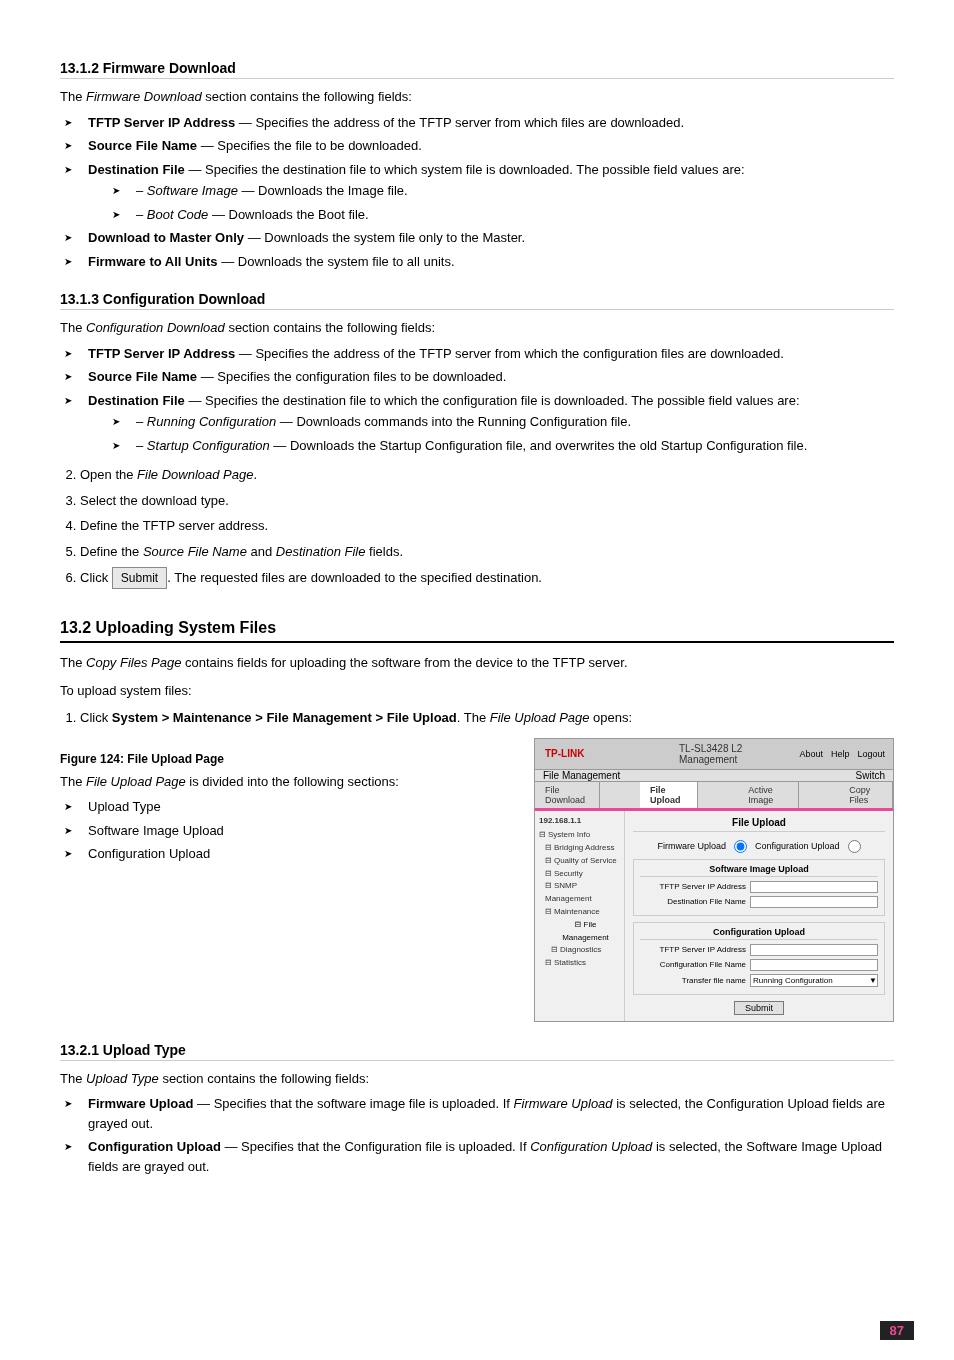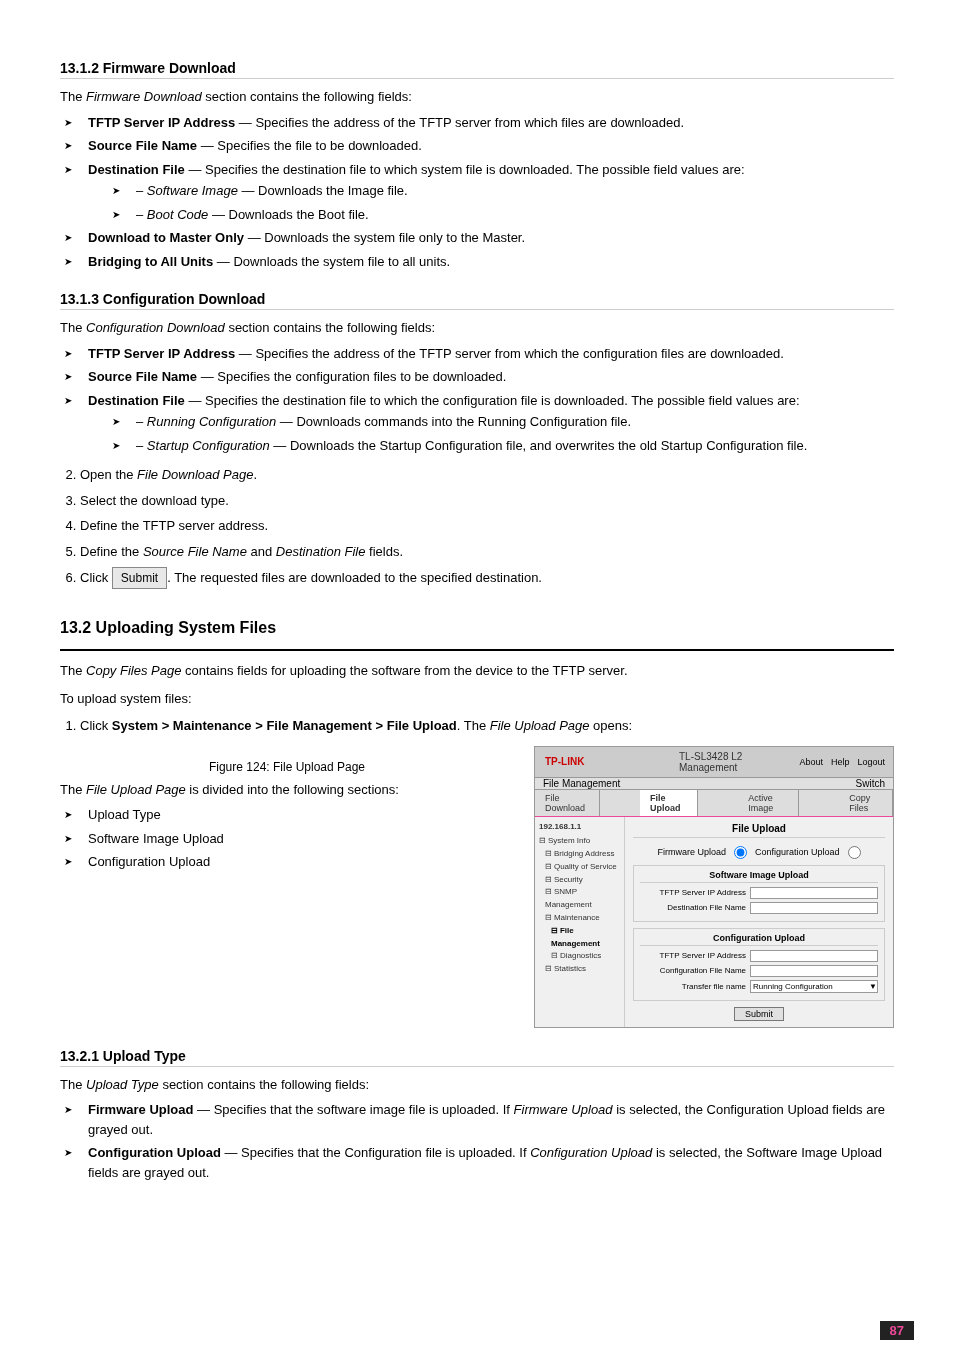--- a/index.html
+++ b/index.html
@@ -66,38 +66,37 @@
       display: inline-block;
       border: 1px solid #888;
       background: #e8e8e8;
       padding: 1px 8px;
       font-size: 12px;
     }
     .section-title-13 {
       font-size: 16px;
       font-weight: bold;
       border-bottom: 2px solid #000;
-      padding-bottom: 12px;
+      padding-bottom: 4px;
       margin-bottom: 10px;
       margin-top: 30px;
     }
     .sub-section-title {
       font-size: 14px;
       font-weight: bold;
       border-bottom: 1px solid #ccc;
       padding-bottom: 2px;
       margin-bottom: 8px;
       margin-top: 20px;
     }
     .figure-label {
-      font-weight: normal;
+      font-weight: bold;
       font-size: 12px;
       margin-bottom: 6px;
       margin-top: 14px;
-      text-align: center;
     }
     .figure-container {
       display: flex;
       gap: 20px;
       margin: 10px 0;
       align-items: flex-start;
     }
     .figure-left {
       flex: 1;
     }
@@ -123,21 +122,21 @@
     .router-nav {
       background: #e0e0e0;
       border-bottom: 1px solid #999;
       display: flex;
       justify-content: space-between;
       padding: 0 8px;
       font-size: 10px;
     }
     .router-tabs {
       display: flex;
-      border-bottom: 1px solid #ec4899;
+      border-bottom: 3px solid #ec4899;
       background: #ddd;
       gap: 40px;
     }
     .router-tab {
       padding: 3px 10px;
       font-size: 9px;
       border-right: 1px solid #999;
       color: #333;
     }
     .router-tab.active {
@@ -231,42 +230,42 @@
       position: absolute;
       bottom: 20px;
       right: 40px;
       font-size: 13px;
       font-weight: bold;
       background: #222;
       color: #ec4899;
       padding: 2px 10px;
     }
     .sidebar-item { color: #333; }
-    .sidebar-item.selected { color: #000; font-weight: bold; }
+    .sidebar-item.selected { color: #000; font-weight: normal; text-align: center; }
   </style>
 </head>
 <body>
 
 <div class="page">
 
   <div>
     <div class="sub-section-title">13.1.2  Firmware Download</div>
     <p>The <span class="italic">Firmware Download</span> section contains the following fields:</p>
     <ul class="bullets">
       <li><span class="bold">TFTP Server IP Address</span> — Specifies the address of the TFTP server from which files are downloaded.</li>
       <li><span class="bold">Source File Name</span> — Specifies the file to be downloaded.</li>
       <li>
         <span class="bold">Destination File</span> — Specifies the destination file to which system file is downloaded. The possible field values are:
         <ul class="sub-bullets">
           <li>– <span class="italic">Software Image</span> — Downloads the Image file.</li>
           <li>– <span class="italic">Boot Code</span> — Downloads the Boot file.</li>
         </ul>
       </li>
       <li><span class="bold">Download to Master Only</span> — Downloads the system file only to the Master.</li>
-      <li><span class="bold">Bridging to All Units</span> — Downloads the system file to all units.</li>
+      <li><span class="bold">Firmware to All Units</span> — Downloads the system file to all units.</li>
     </ul>
   </div>
 
   <div>
     <div class="sub-section-title">13.1.3  Configuration Download</div>
     <p>The <span class="italic">Configuration Download</span> section contains the following fields:</p>
     <ul class="bullets">
       <li><span class="bold">TFTP Server IP Address</span> — Specifies the address of the TFTP server from which the configuration files are downloaded.</li>
       <li><span class="bold">Source File Name</span> — Specifies the configuration files to be downloaded.</li>
       <li>

